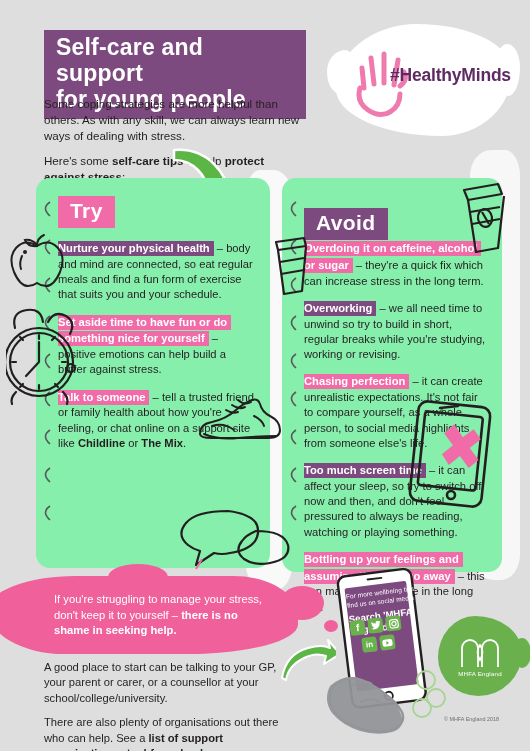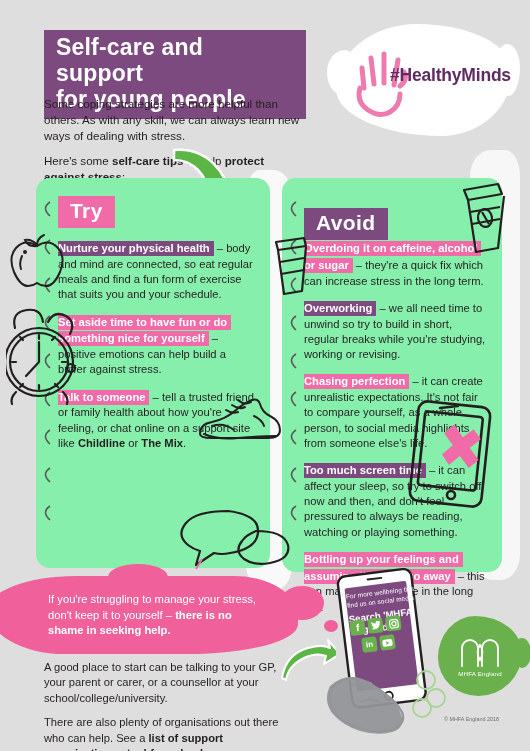--- a/index.html
+++ b/index.html
@@ -134,21 +134,21 @@
   }
   #pink-splat .blob2 {
     position: absolute; right: -40px; top: 44px; width: 14px; height: 12px;
     background: #f0609b; border-radius: 50%;
   }
   #pink-splat .blob3 {
     position: absolute; left: 120px; top: -12px; width: 60px; height: 26px;
     background: #f0609b; border-radius: 50%;
   }
   #pink-text {
-    position: absolute; left: 48px; top: 592px; width: 218px;
+    position: absolute; left: 54px; top: 592px; width: 218px;
     color: #ffffff; font-size: 11.2px; line-height: 1.4; z-index: 3;
   }
   #pink-text b { font-weight: bold; }
 
   
   #footer {
     position: absolute; left: 44px; top: 660px; width: 250px;
     color: #231f20; font-size: 11.2px; line-height: 1.38;
   }
   #footer p + p { margin-top: 9px; }

